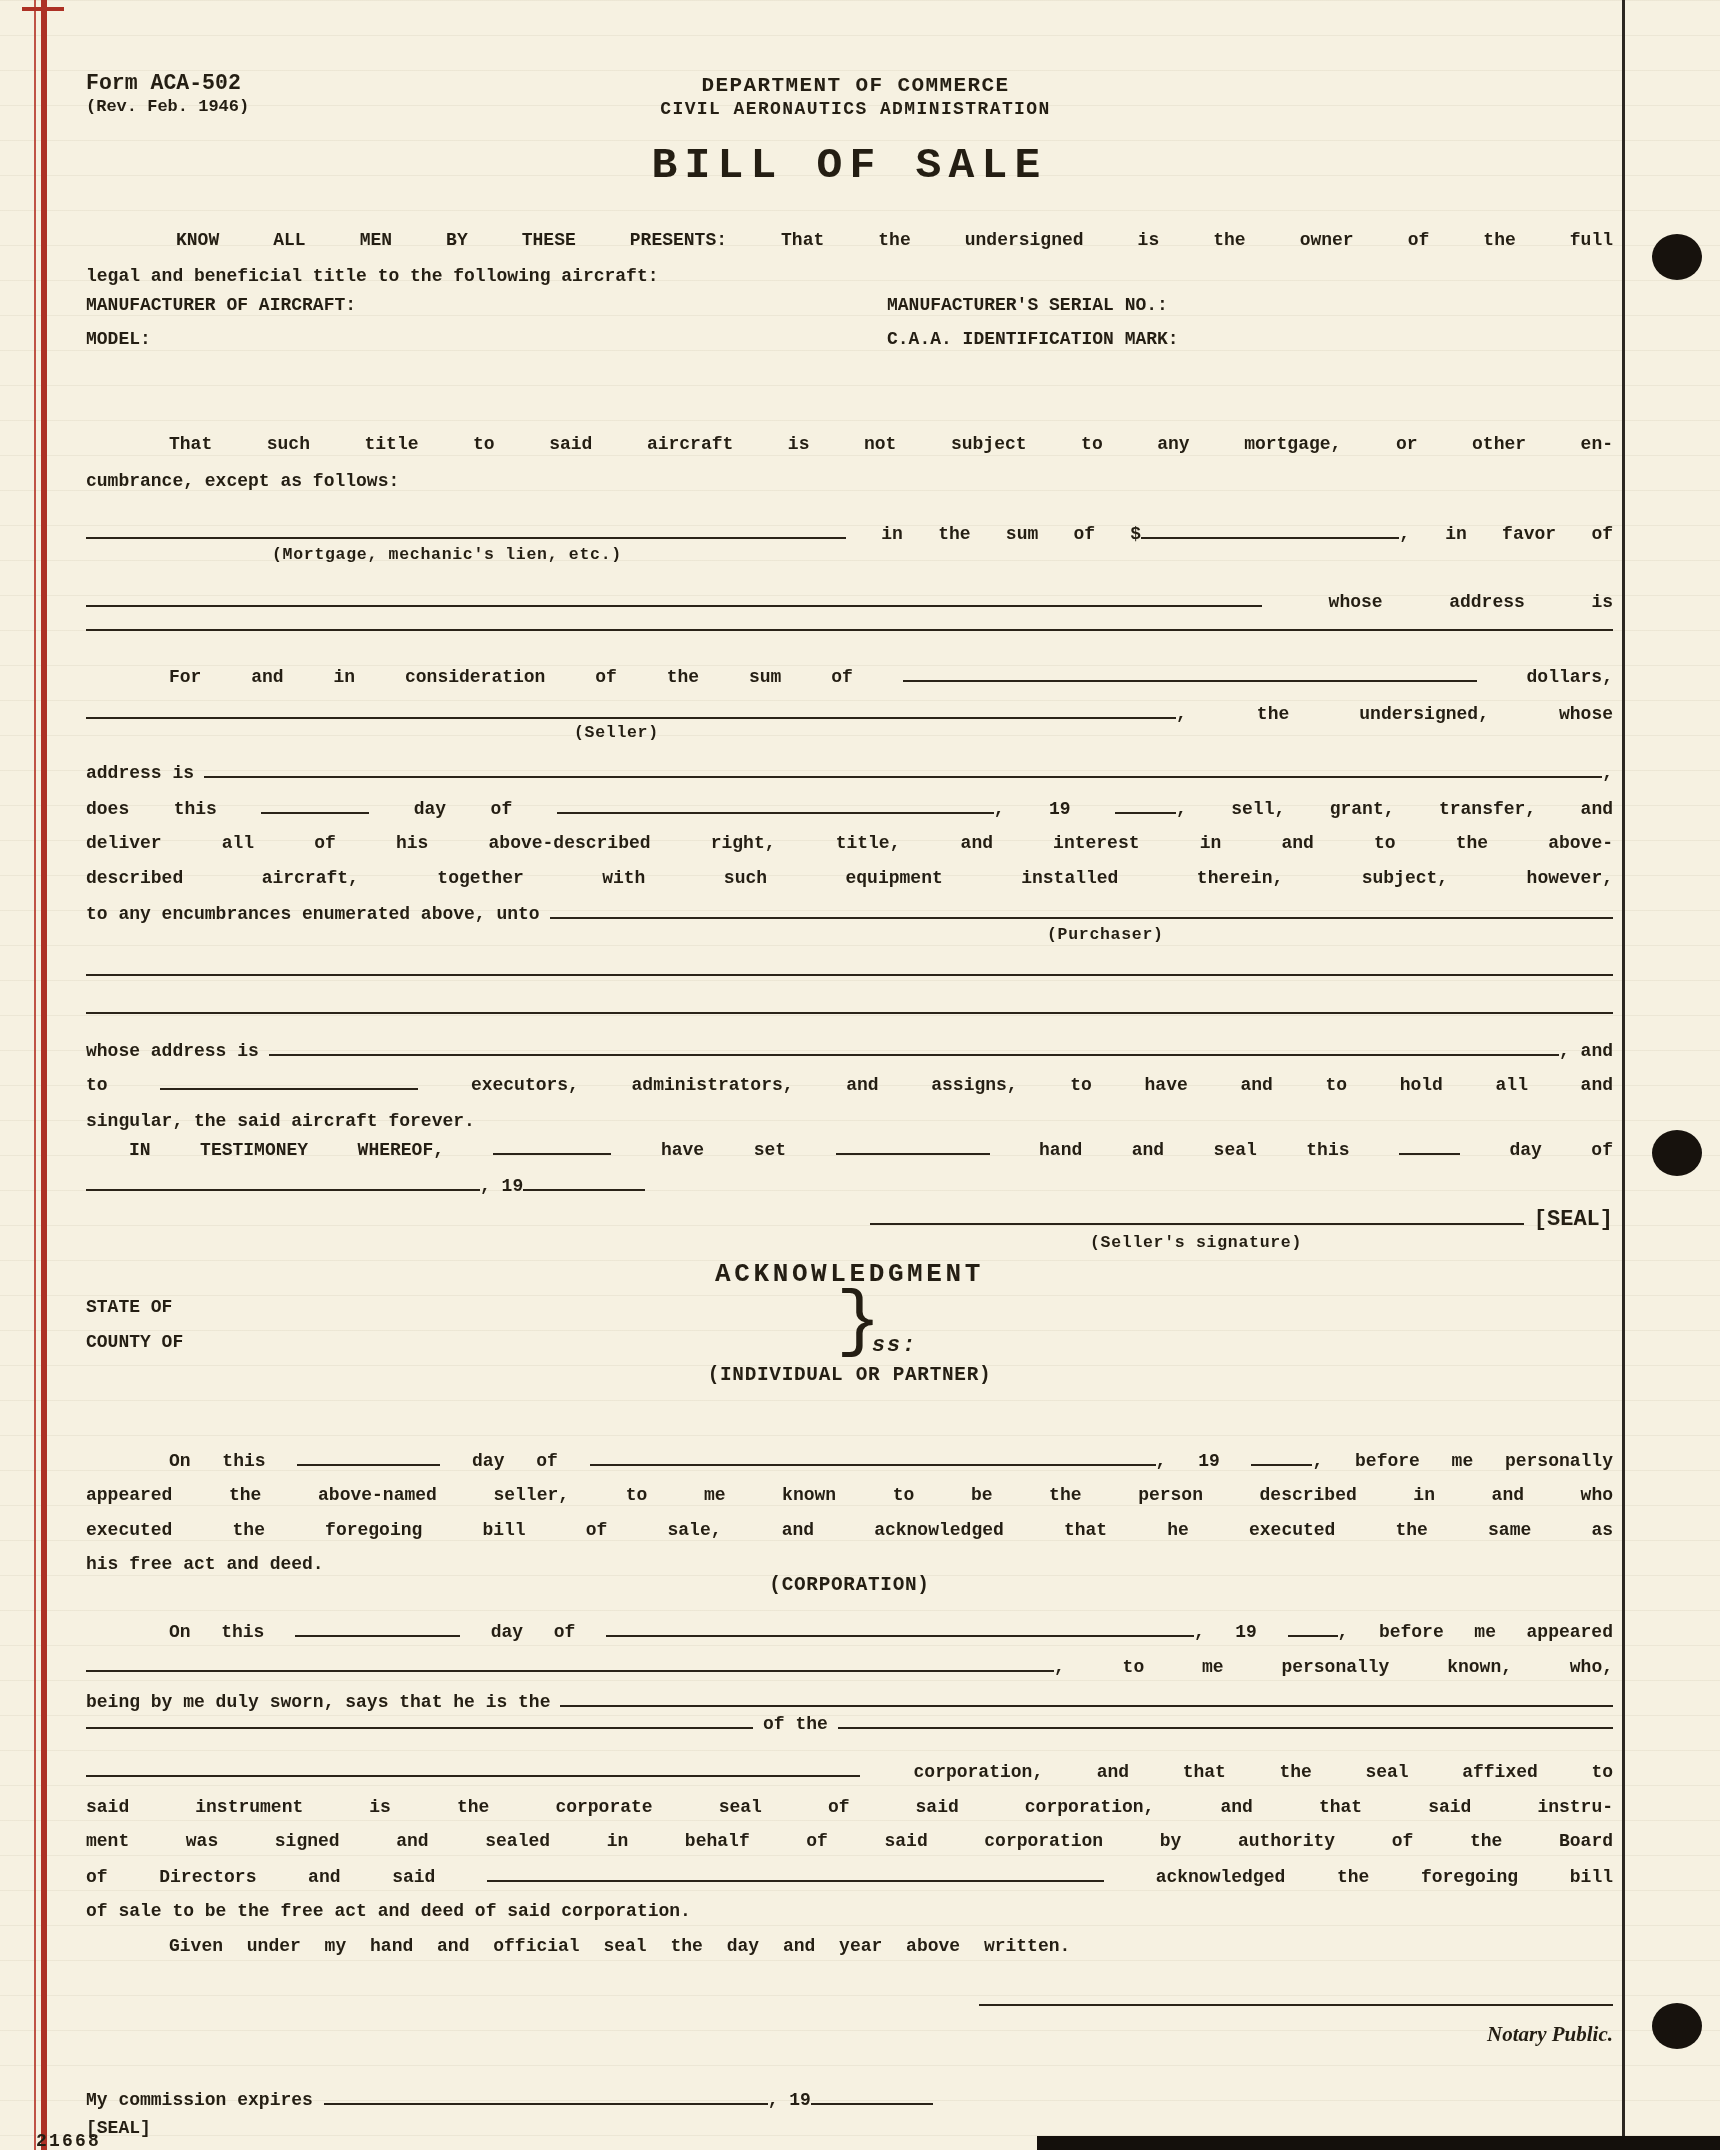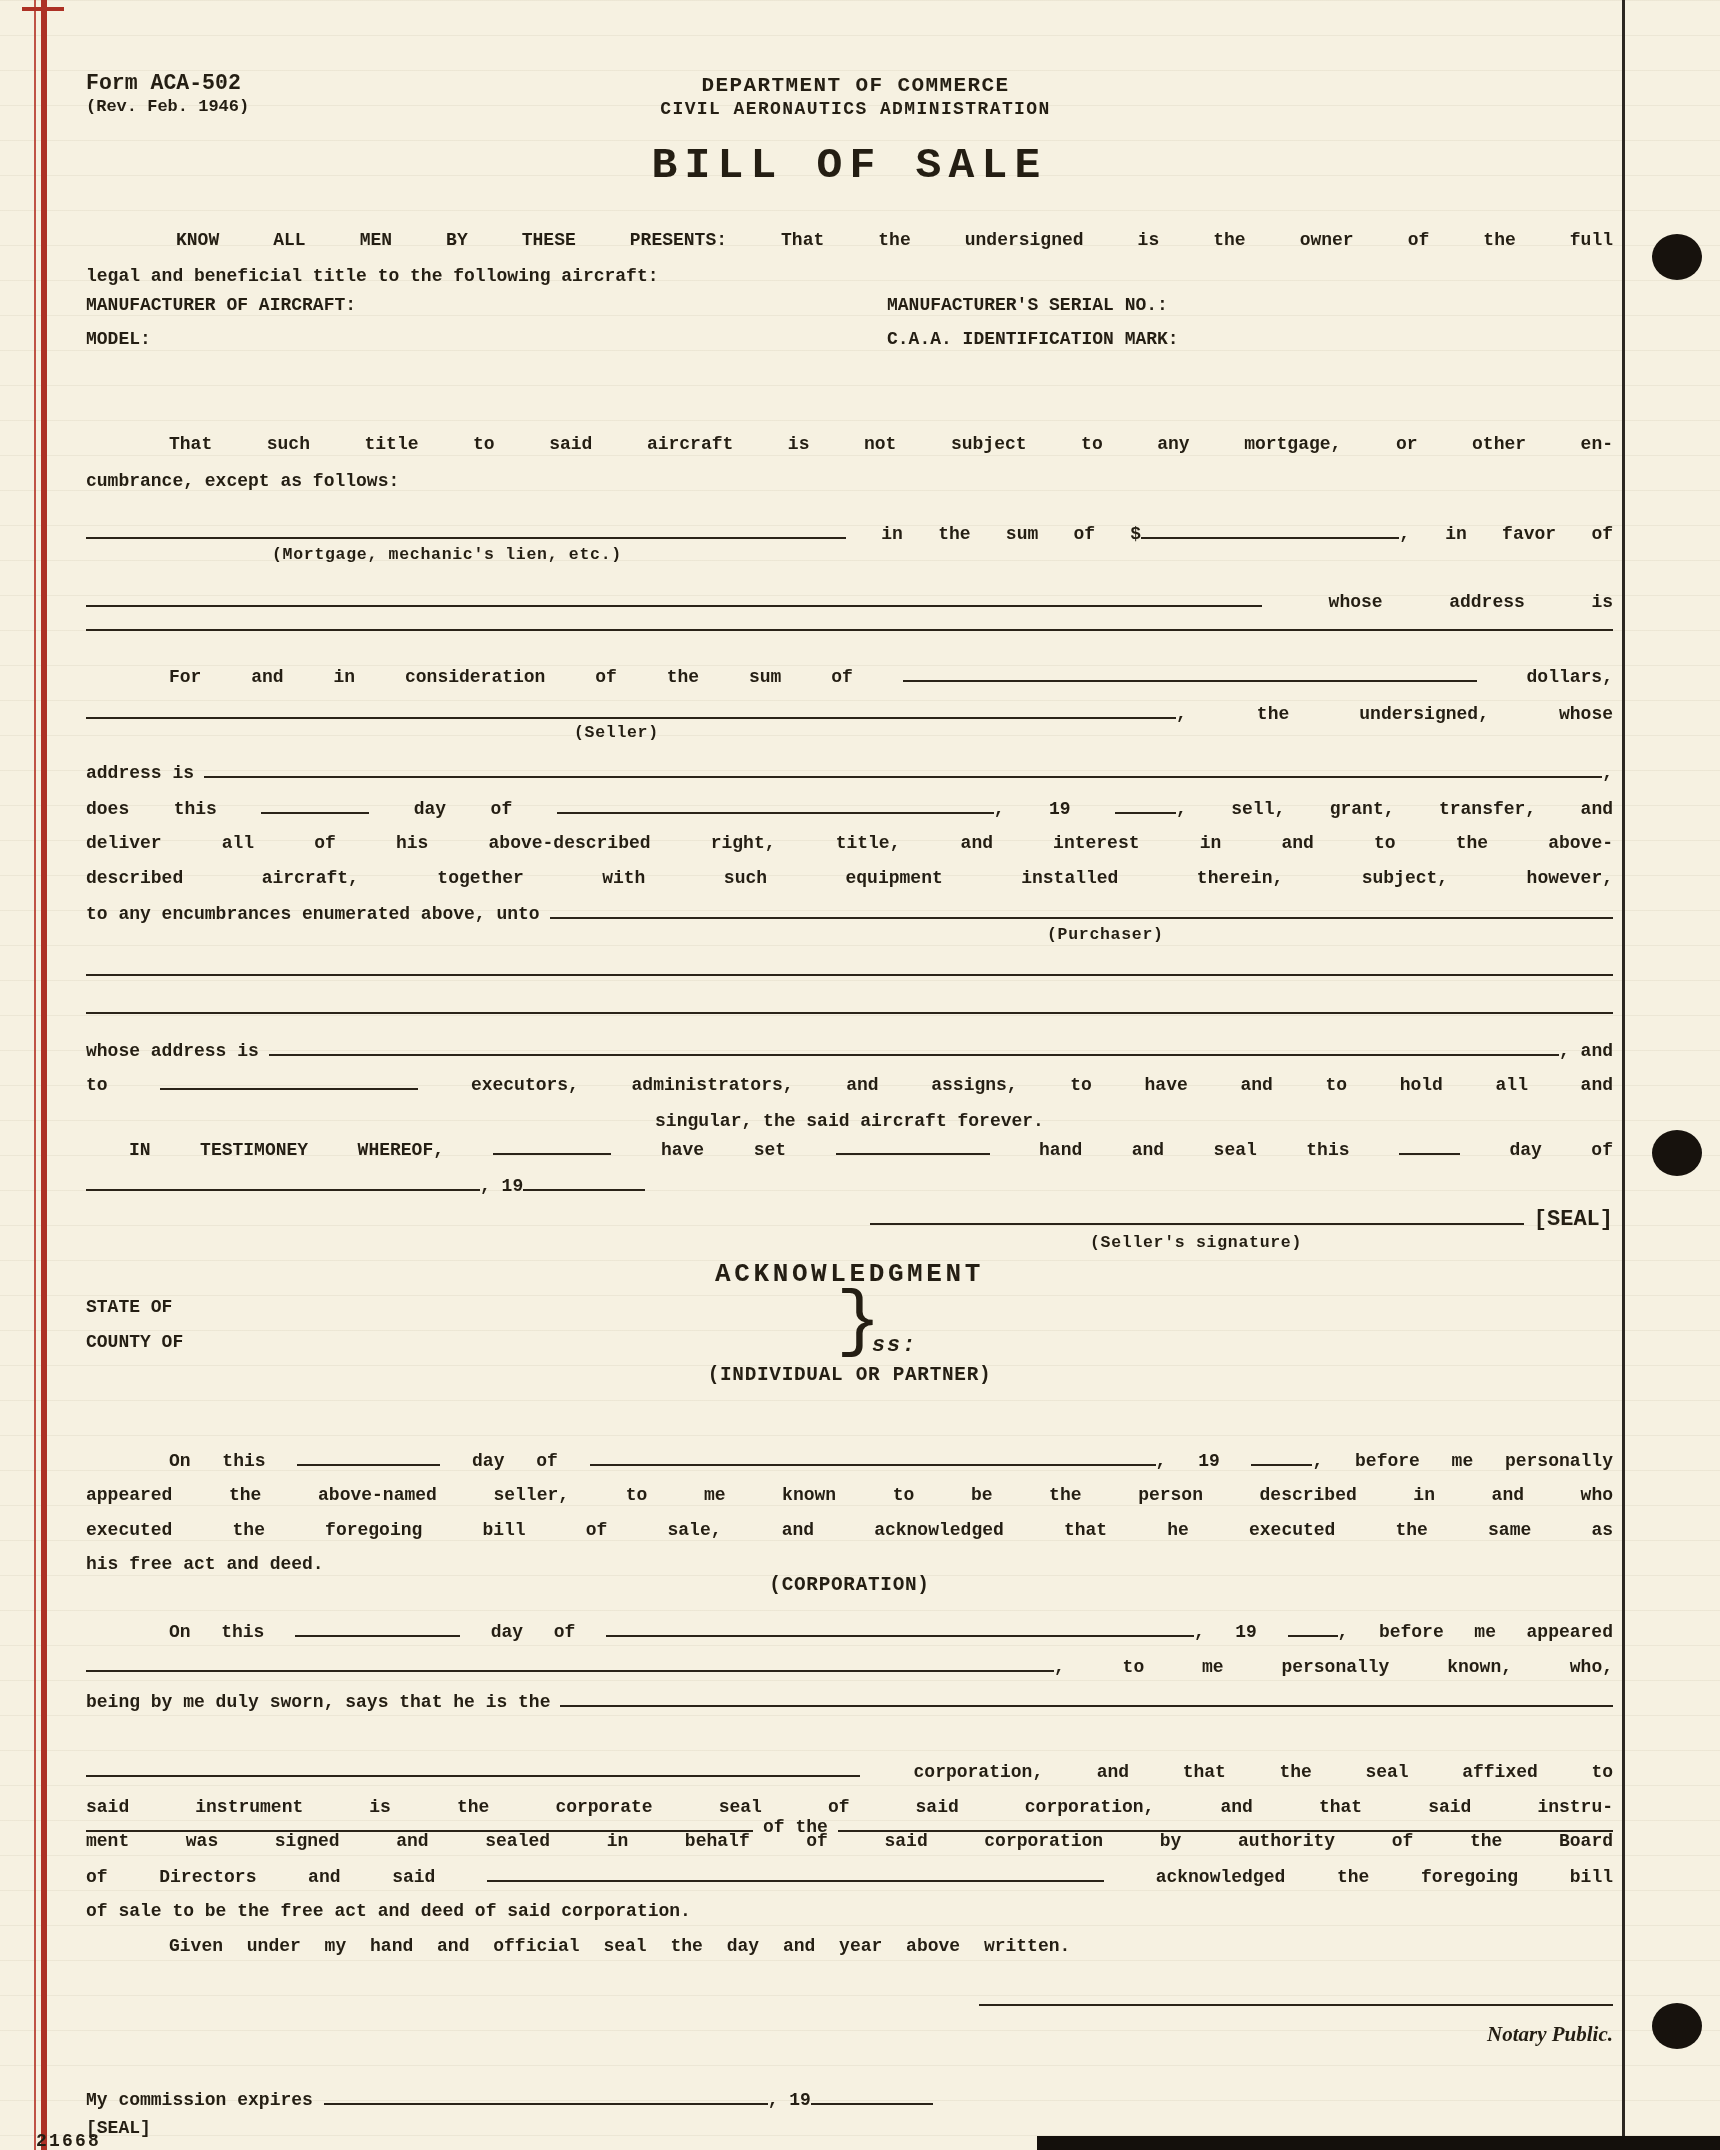--- a/index.html
+++ b/index.html
@@ -141,21 +141,21 @@
   <div class="line fx" style="top:1034px;">
     <span>whose address is</span>
       <span class="bk fill mgl"></span>
       <span>, and</span>
   </div>
   <div class="line j" style="top:1068px;">
     <span>to</span>
     <span class="bk" style="width:258px;"></span>
     <span>executors, administrators, and assigns, to have and to hold all and</span>
   </div>
-  <div class="line" style="top:1105px;text-align:center;">singular, the said aircraft forever.</div>
+  <div class="line" style="top:1105px;">singular, the said aircraft forever.</div>
 
   <div class="line j ind-sm" style="top:1133px;">
     <span>IN TESTIMONEY WHEREOF,</span>
     <span class="bk" style="width:118px;"></span>
     <span>have set</span>
     <span class="bk" style="width:154px;"></span>
     <span>hand and seal this</span>
     <span class="bk" style="width:61px;"></span>
     <span>day of</span>
   </div>
@@ -195,21 +195,21 @@
     <span class="bk" style="width:588px;"></span><span>, 19</span>
     <span class="bk" style="width:50px;"></span><span>, before me appeared</span>
   </div>
   <div class="line j" style="top:1650px;">
     <span class="bk" style="width:968px;"></span><span>, to me personally known, who,</span>
   </div>
   <div class="line fx" style="top:1685px;">
     <span>being by me duly sworn, says that he is the</span>
       <span class="bk fill mgl"></span>
   </div>
-  <div class="line fx" style="top:1810px;">
+  <div class="line fx" style="top:1707px;">
     <span class="bk" style="width:667px; margin-right:10px;"></span>
       <span>of the</span>
       <span class="bk fill mgl"></span>
   </div>
   <div class="line j" style="top:1755px;">
     <span class="bk" style="width:774px;"></span>
     <span>corporation, and that the seal affixed to</span>
   </div>
   <div class="line j" style="top:1791px;">said instrument is the corporate seal of said corporation, and that said instru-</div>
   <div class="line j" style="top:1825px;">ment was signed and sealed in behalf of said corporation by authority of the Board</div>

